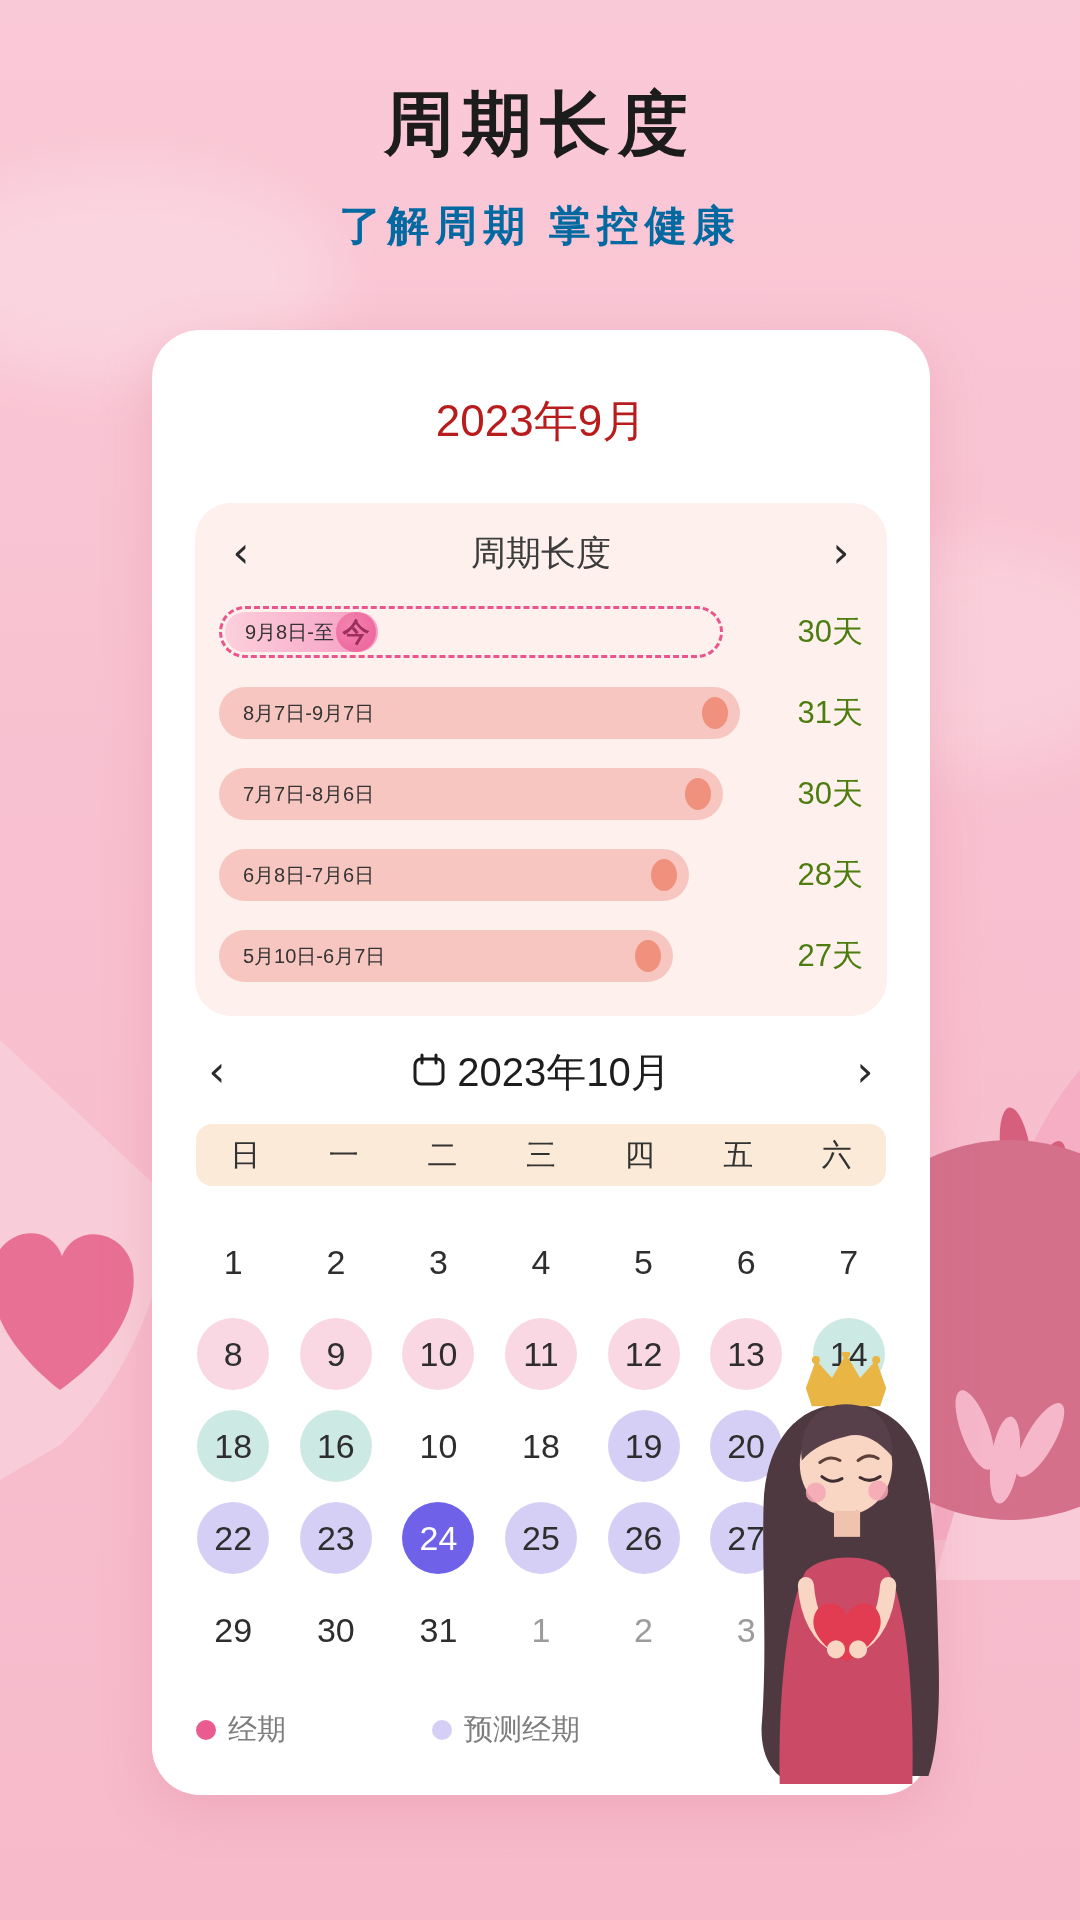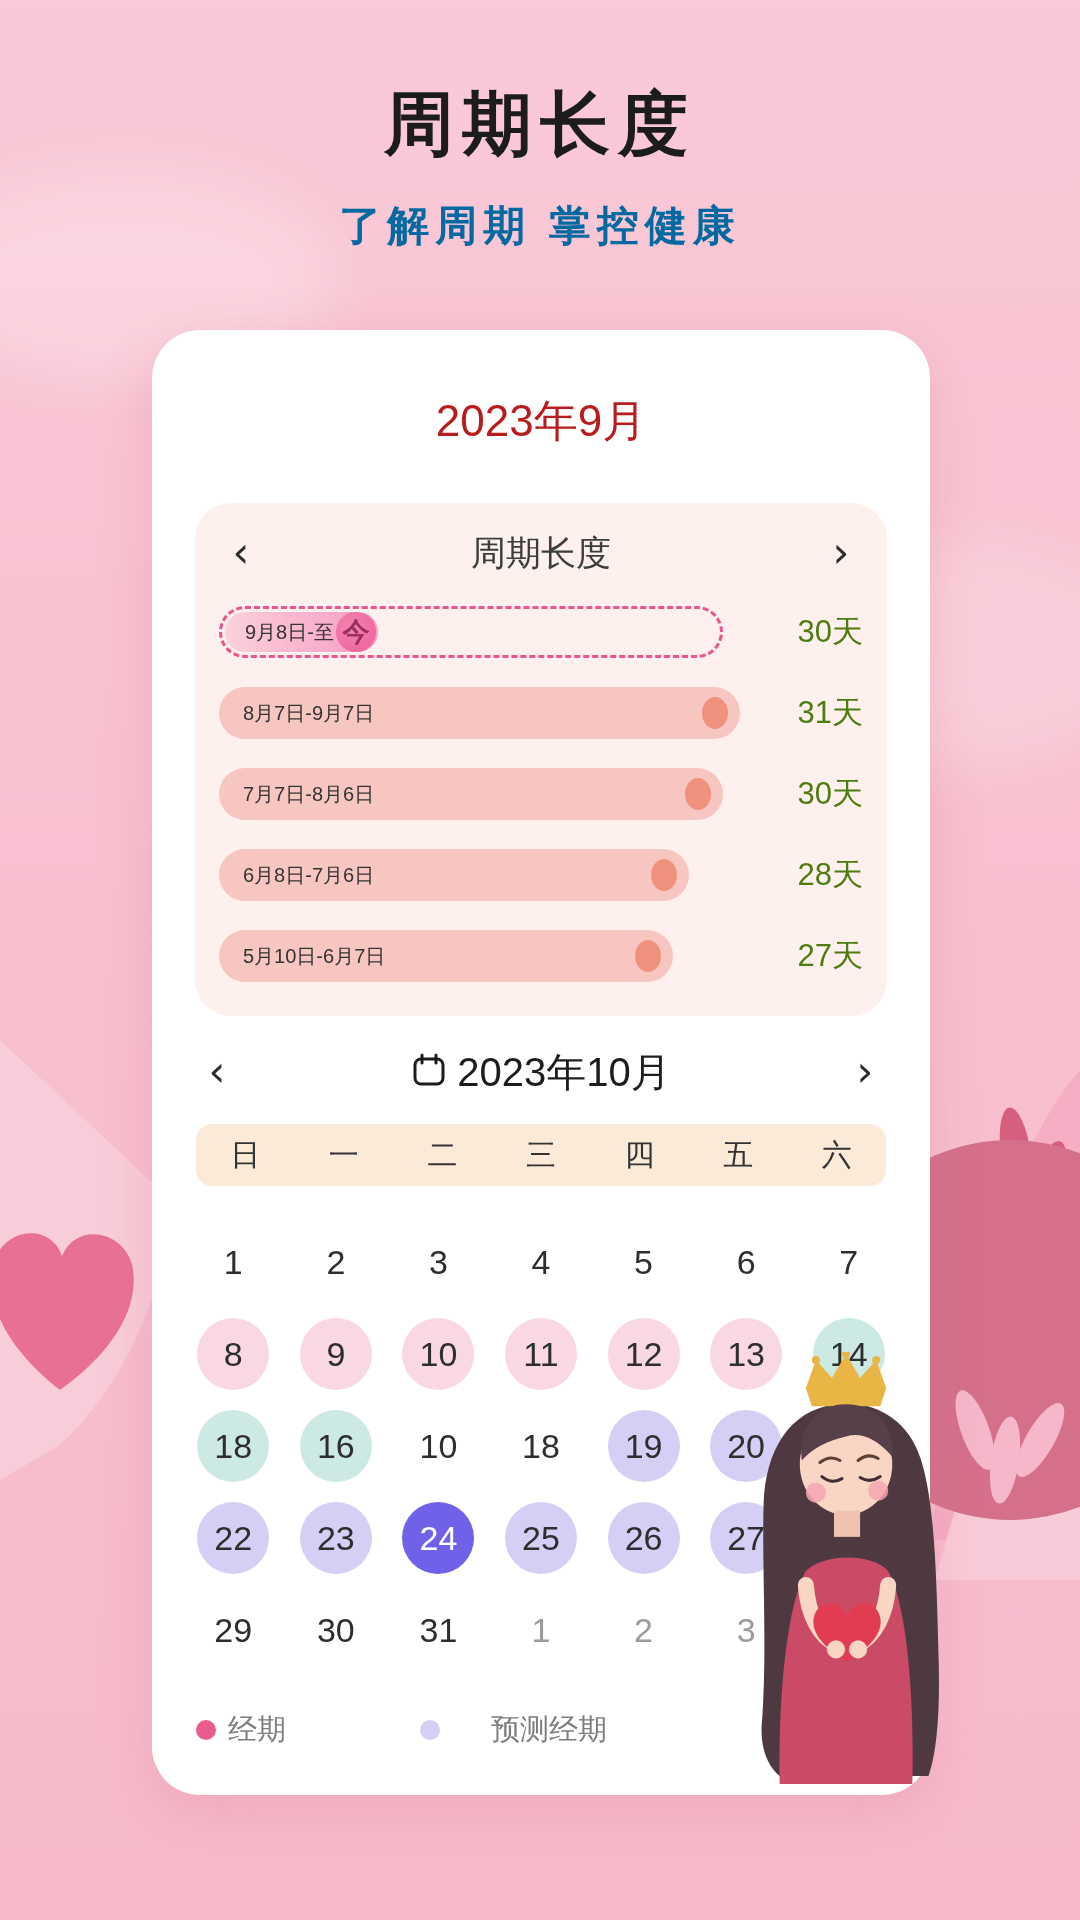--- a/index.html
+++ b/index.html
@@ -49,21 +49,21 @@
   .day-grid{display:grid;grid-template-columns:repeat(7,1fr);margin:30px 30px 0;}
   .cell{height:92px;display:flex;align-items:center;justify-content:center;}
   .day{width:72px;height:72px;border-radius:50%;display:flex;align-items:center;justify-content:center;
     font-size:34px;color:#2e2e2e;cursor:pointer;}
   .day.s-pink{background:#f9d7e3;}
   .day.s-mint{background:#cde9e3;}
   .day.s-purple{background:#d6cff5;}
   .day.s-selected{background:#6f62e8;color:#ffffff;}
   .day.s-muted{color:#9b9b9b;}
   .legend{position:absolute;left:44px;top:1382px;height:36px;display:flex;align-items:center;}
-  .legend.l2{left:268px;gap:39px;}
+  .legend.l2{left:280px;}
   .legend-dot{width:20px;height:20px;border-radius:50%;margin-right:12px;}
   .legend-label{font-size:29px;color:#7d7d7d;}
   .waves{position:absolute;left:0;bottom:0;z-index:3;pointer-events:none;}
   .princess{position:absolute;left:727px;top:1352px;z-index:4;pointer-events:none;}
 </style>
 </head>
 <body>
 
 <div class="cloud c1"></div>
 <div class="cloud c2"></div>

